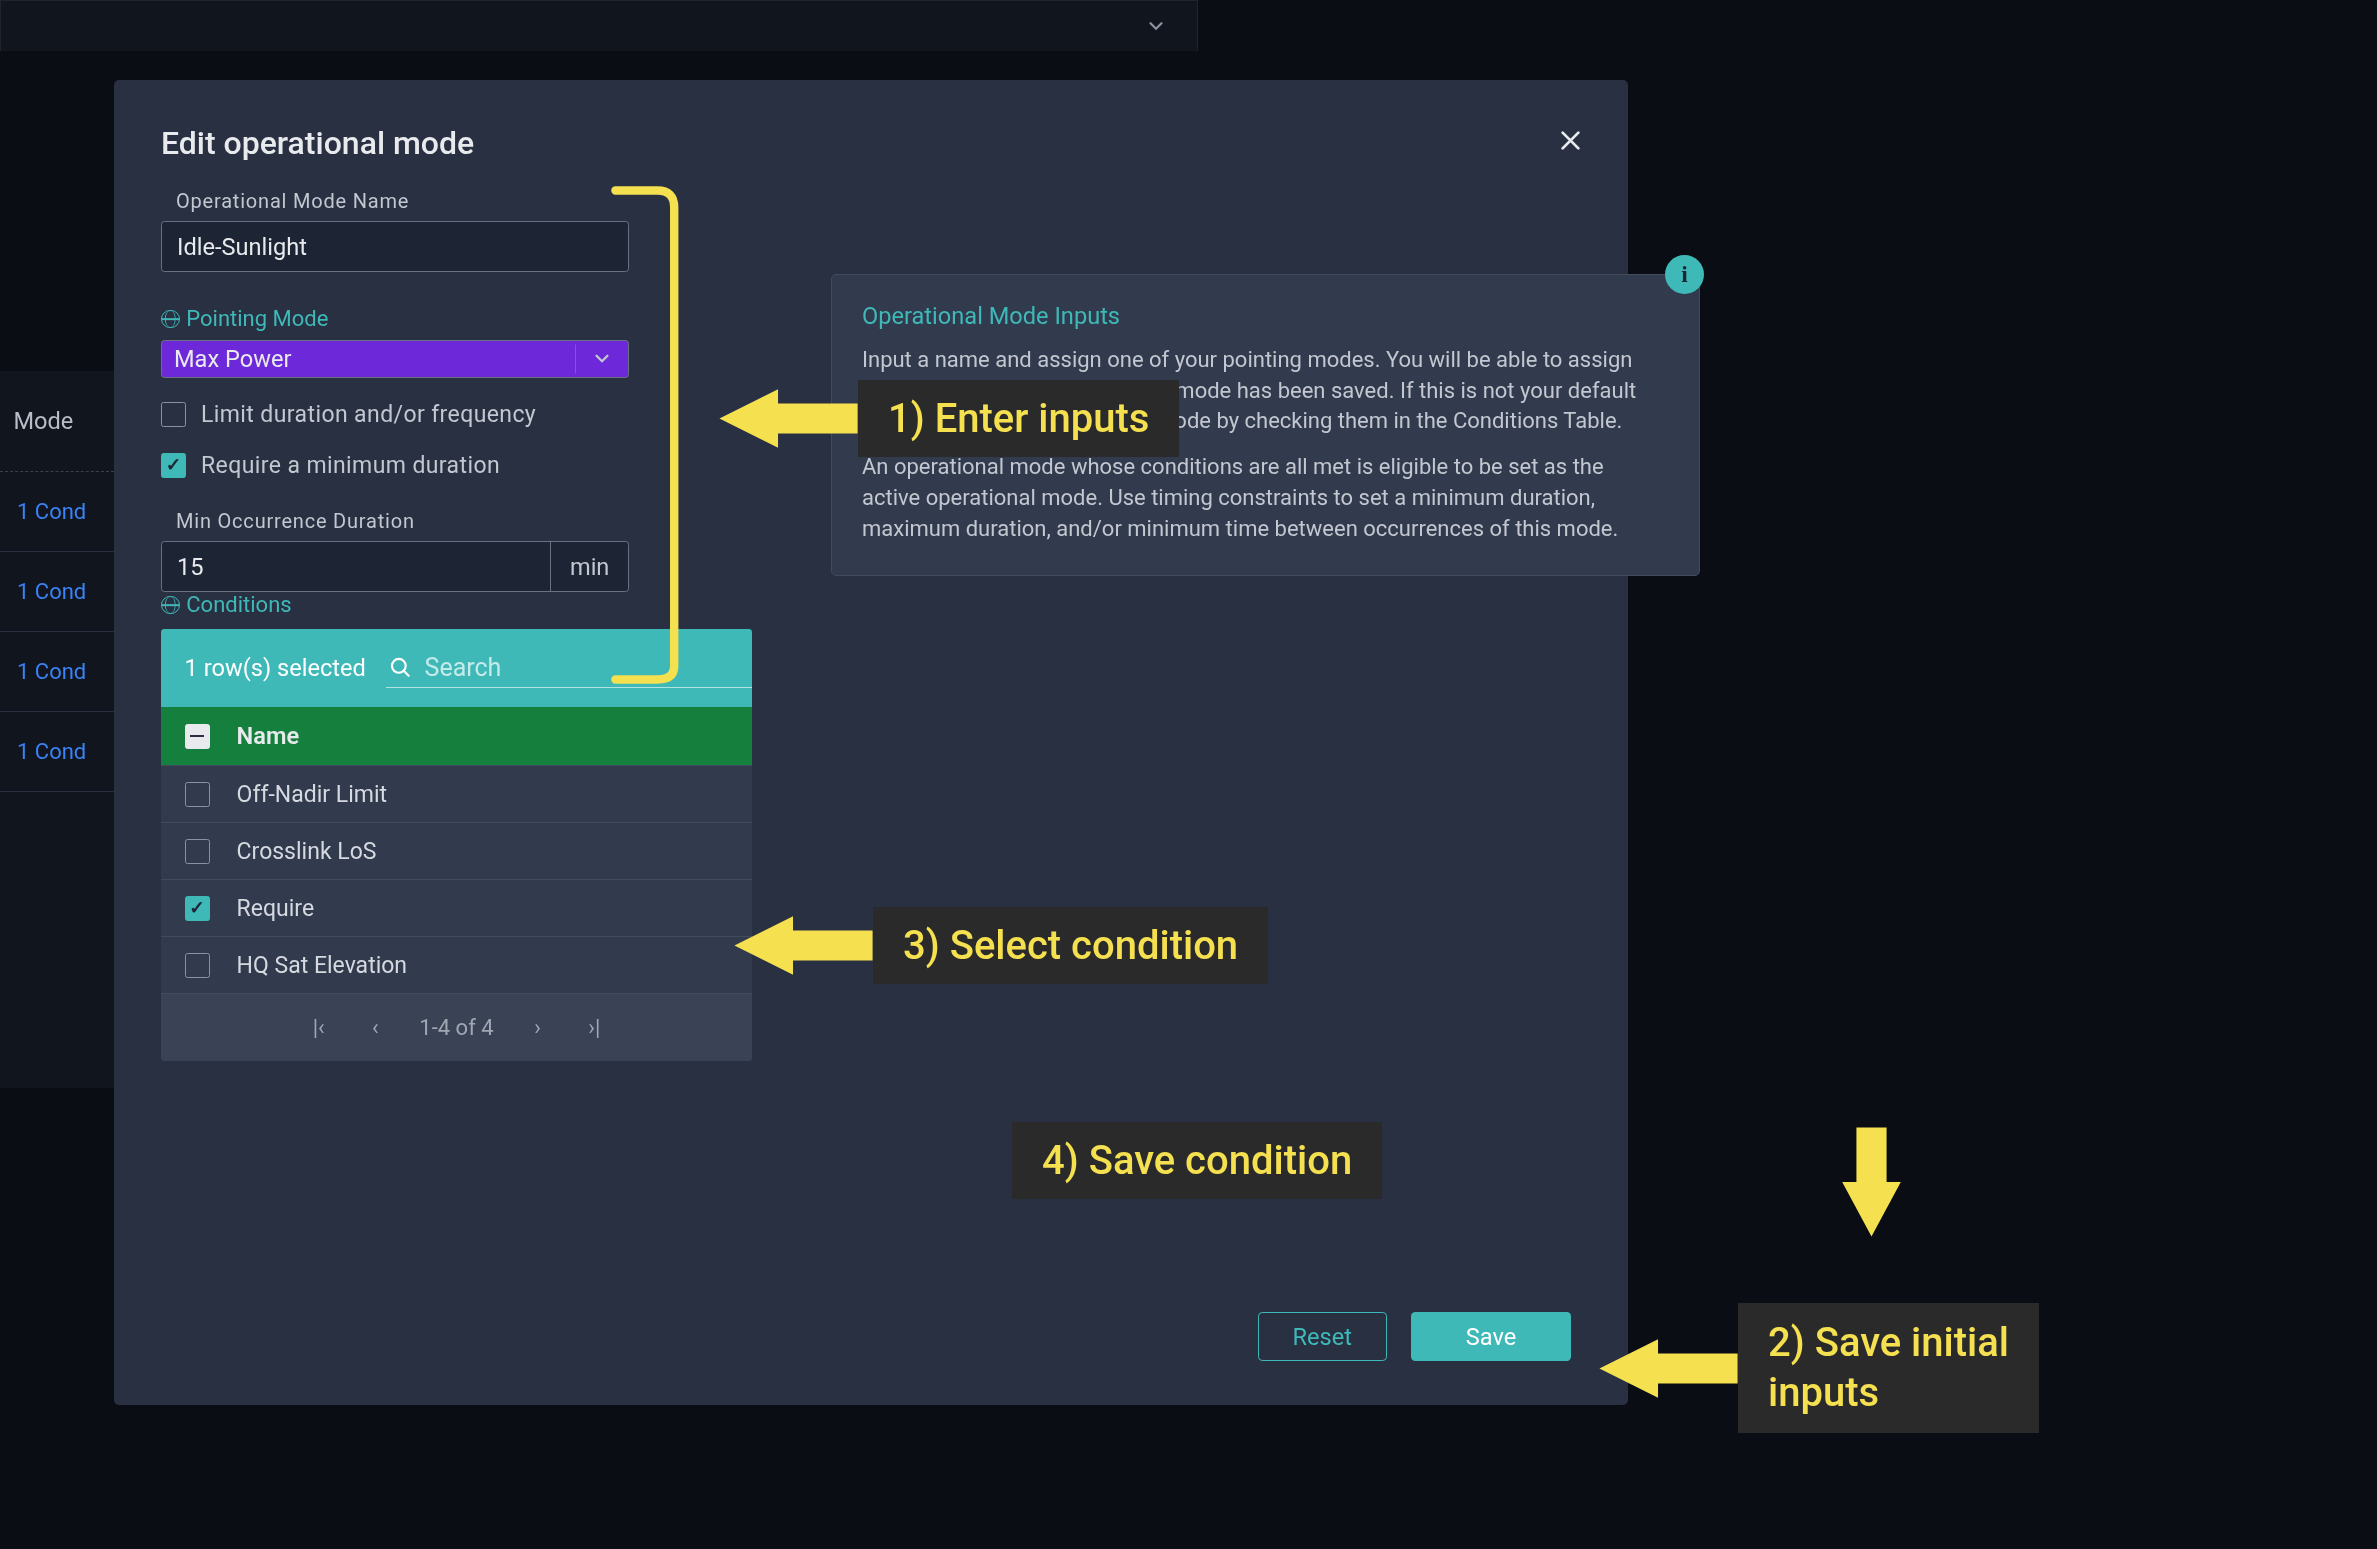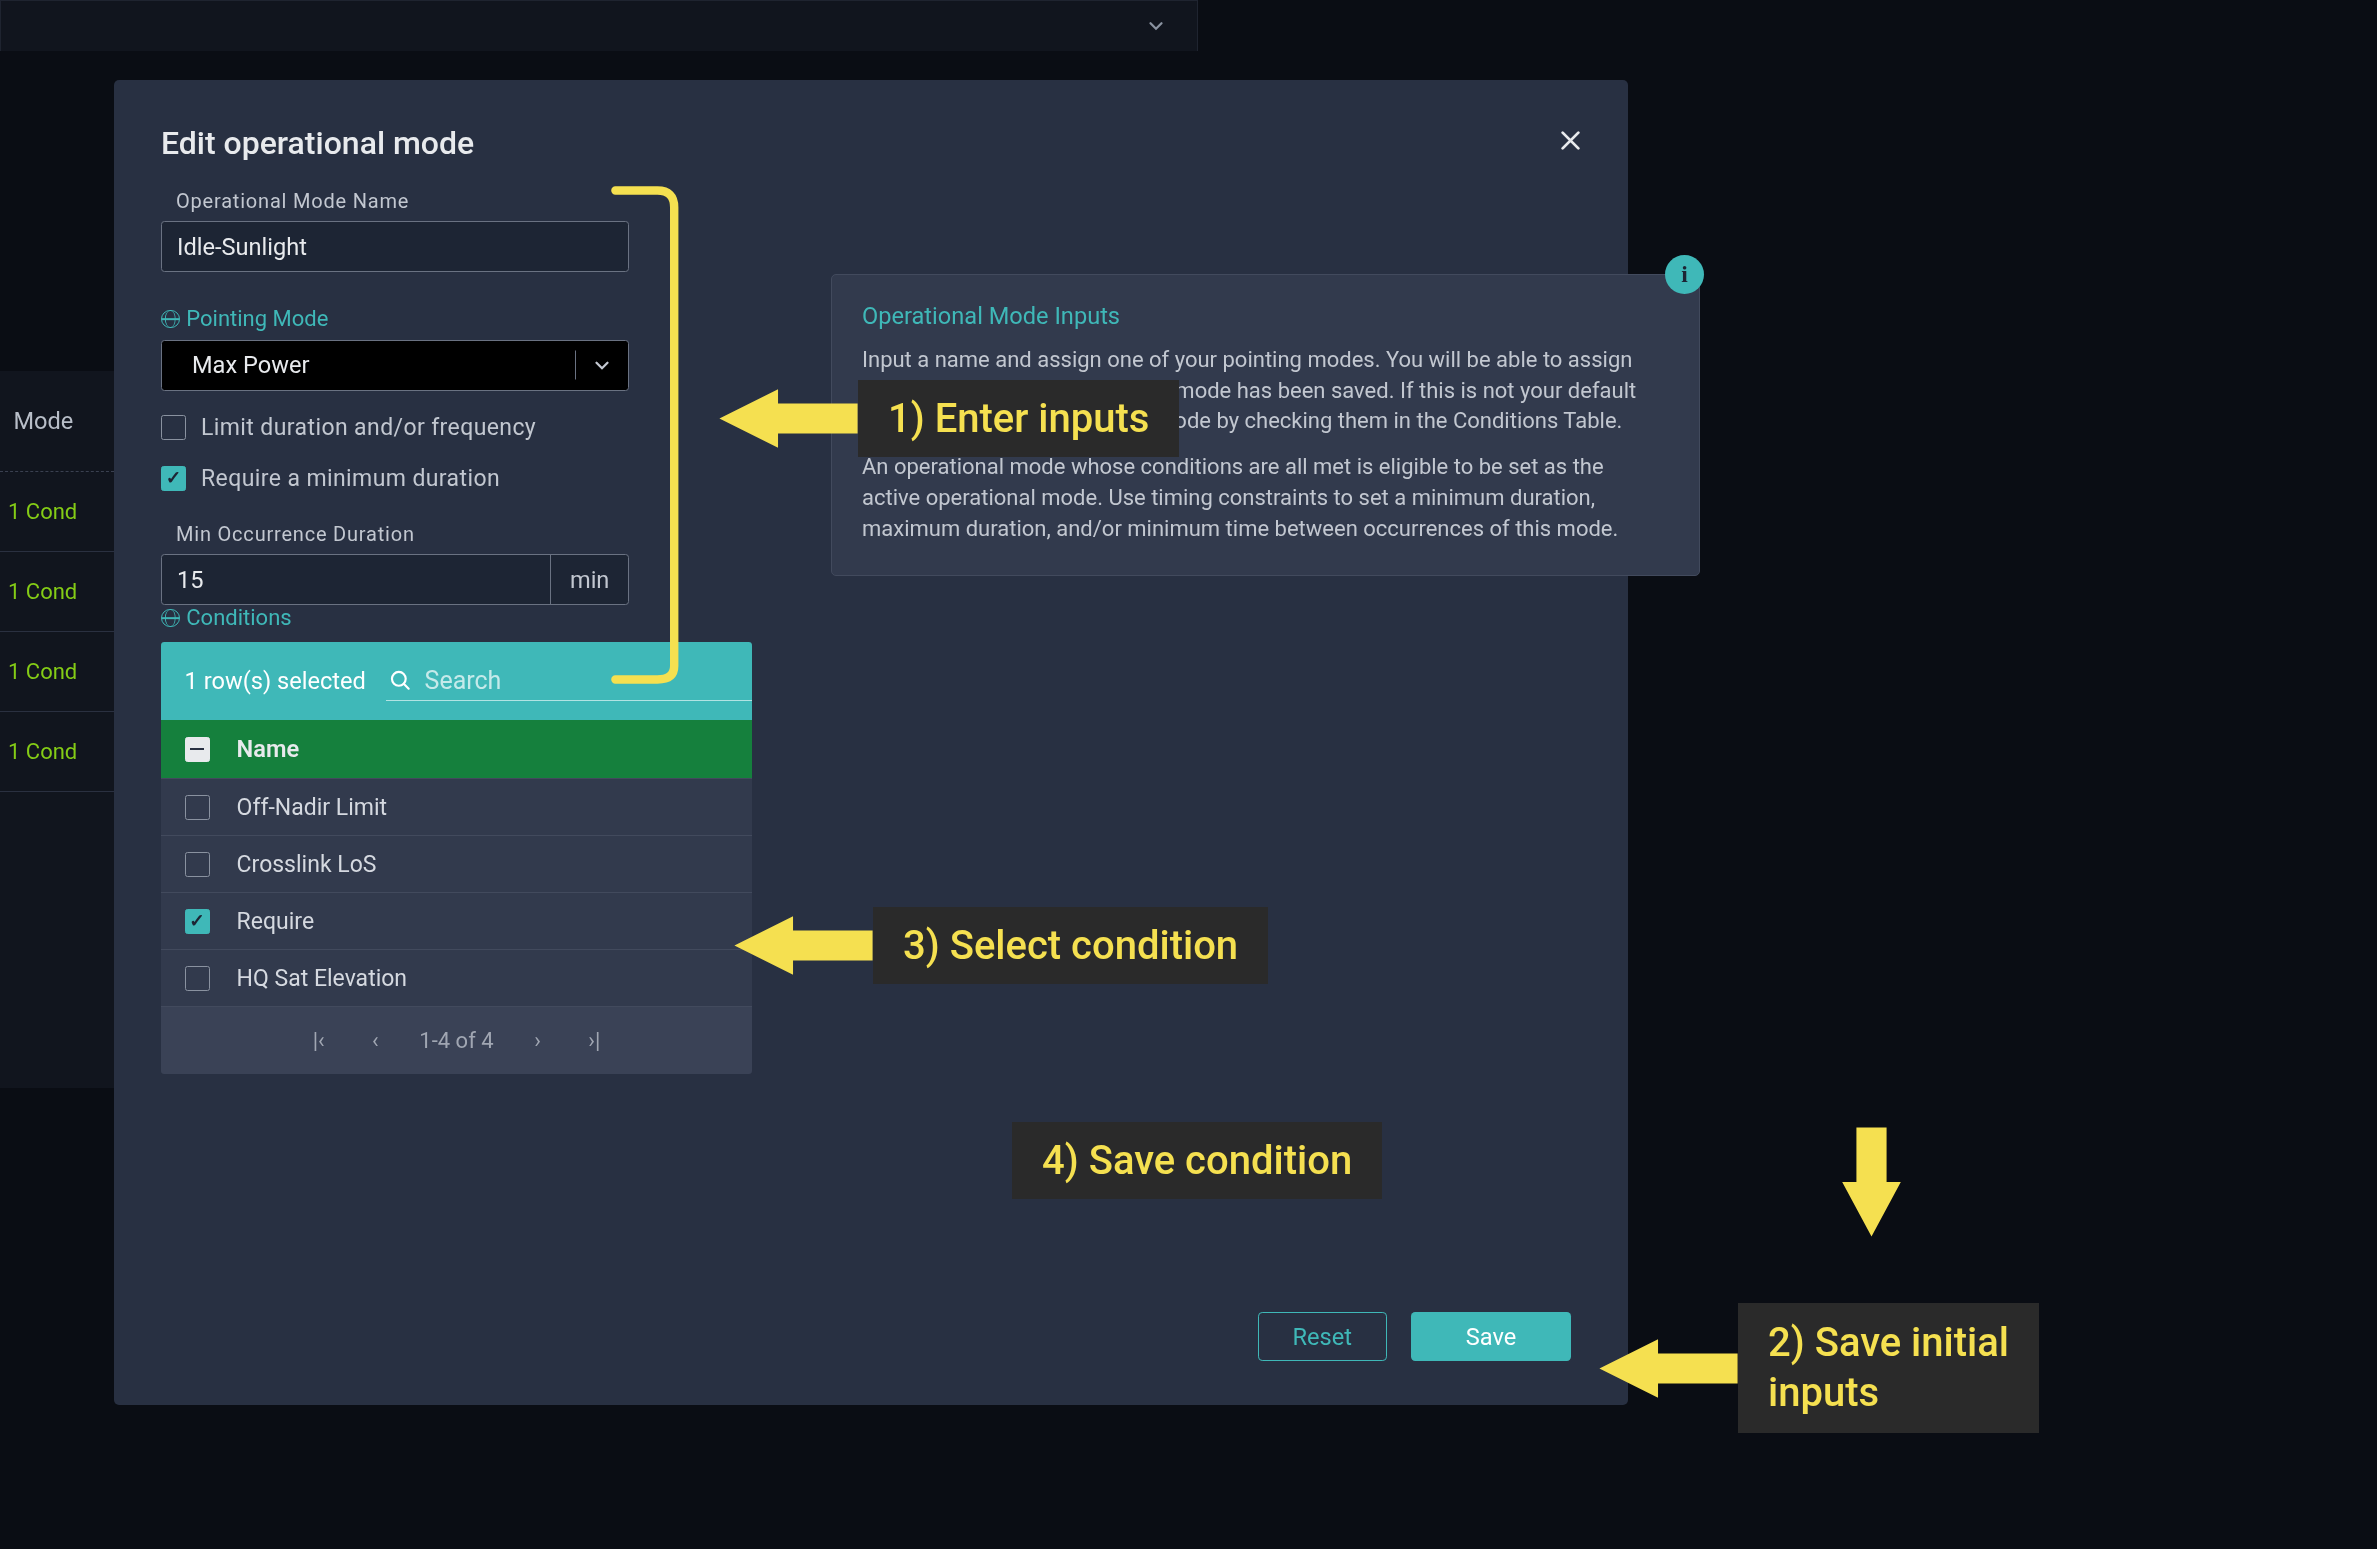--- a/index.html
+++ b/index.html
@@ -2,36 +2,36 @@
 <html style="font-size:13.5px"><head>
 <meta charset="utf-8">
 <style>
   * { box-sizing: border-box; margin: 0; padding: 0; font-family: -apple-system, BlinkMacSystemFont, "Segoe UI", Roboto, Arial, sans-serif; }
   body { background: #0a0d14; width: 2377px; height: 1550px; position: relative; overflow: hidden; }
 
   .bg-panel { position:absolute; background:#11151e; }
   .bg-top { left:0; top:0; width:1198px; height:51px; border:0.8px solid #1f2430; border-bottom:none;}
   .bg-collapse { position:absolute; left:1114px; top:0; width:84px; height:51px; display:flex; align-items:center; justify-content:center;}
   .bg-side { left:0; top:371px; width:114px; height:717px; }
-  .bg-side-row { height:80px; border-bottom:0.8px solid #2a3040; color:#84cc16; font-size:22px; display:flex; align-items:center; padding-left:8px; overflow:hidden; white-space:nowrap;}
+  .bg-side-row { height:80px; border-bottom:0.8px solid #2a3040; color:#3b82f6; font-size:22px; display:flex; align-items:center; padding-left:17px; overflow:hidden; white-space:nowrap;}
   .bg-side-header { height:101px; border-bottom:1.7px dashed #3a4050; color:#b8bec8; font-size:23.6px; display:flex; align-items:center; padding-left:13.5px;}
 
   .dialog { position:absolute; left:114px; top:80px; width:1514px; height:1325px; background:#283042; border-radius:5px; padding:44px 47px 42px 47px; }
   .dialog-title { color:#e8eaed; font-size:32px; font-weight:500; margin-bottom:27px;}
   .close-x { position:absolute; top:40px; right:44px; color:#e8eaed; font-size:37px; cursor:pointer; }
 
   .form-col { width:468px; }
   .label { color:#c2c7d0; font-size:20px; letter-spacing:0.8px; margin-bottom:8.4px; display:block;margin-left:15px;}
   .label-teal { color:#3fb8b8; font-size:22px; margin-bottom:8.4px; display:flex; align-items:center; gap:6.7px;}
   .globe { width:18.6px; height:18.6px; border:1.7px solid #3fb8b8; border-radius:50%; position:relative; display:inline-block;}
   .globe:before{content:"";position:absolute;left:0;right:0;top:50%;height:1.7px;background:#3fb8b8;transform:translateY(-50%);}
   .globe:after{content:"";position:absolute;top:0;bottom:0;left:50%;width:8.4px;border:1.7px solid #3fb8b8;border-top:none;border-bottom:none;border-radius:50%;transform:translateX(-50%);}
 
   .text-input { width:468px; height:51px; background:#1d2534; border:1.3px solid #6a7282; border-radius:3.4px; color:#e8eaed; font-size:23.6px; padding:0 15px; }
-  .select-wrap { width:468px; height:51px; background:#000000; border:1.3px solid #6a7282; border-radius:3.4px; display:flex; align-items:center; padding:0 30px; color:#e8eaed; font-size:23.6px; position:relative; cursor:pointer;}
+  .select-wrap { width:468px; height:38px; background:#6d28d9; border:1.3px solid #6a7282; border-radius:3.4px; display:flex; align-items:center; padding:0 12px; color:#e8eaed; font-size:23.6px; position:relative; cursor:pointer;}
   .select-caret { position:absolute; right:15px; top:50%; transform:translateY(-50%); display:flex; align-items:center; gap:15px;}
   .select-divider{ width:1.3px; height:29px; background:#6a7282;}
 
   .check-row { display:flex; align-items:center; gap:15px; margin-top:23.6px; }
   .checkbox { width:25px; height:25px; border:1.7px solid #8a92a0; border-radius:2.5px; display:flex; align-items:center; justify-content:center; cursor:pointer;}
   .checkbox.checked { background:#3fb8b8; border-color:#3fb8b8;}
   .checkbox.indet { background:#e8eaed; border-color:#e8eaed;}
   .checkbox.indet:after{content:"";width:13.5px;height:2.5px;background:#283042;}
   .checkmark { color:#1d2534; font-size:18.6px; font-weight:bold;}
   .check-label { color:#c2c7d0; font-size:23px; letter-spacing:0.4px;}

